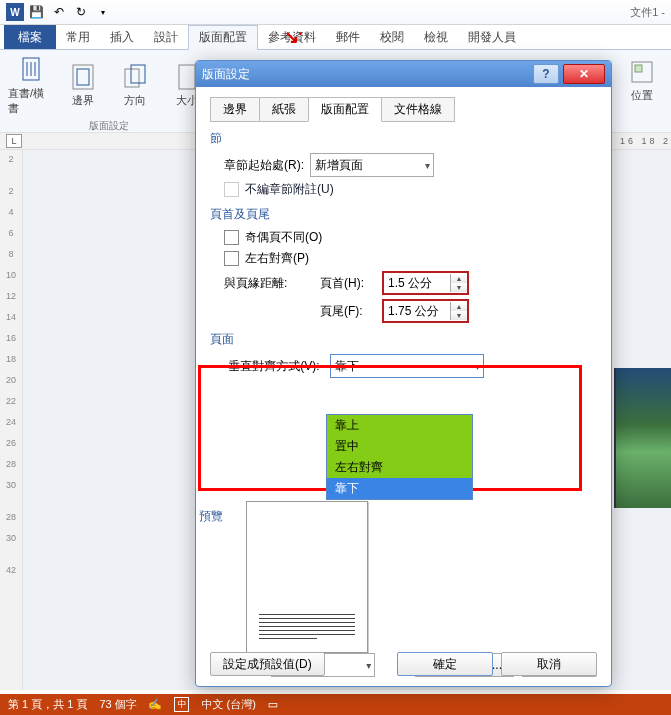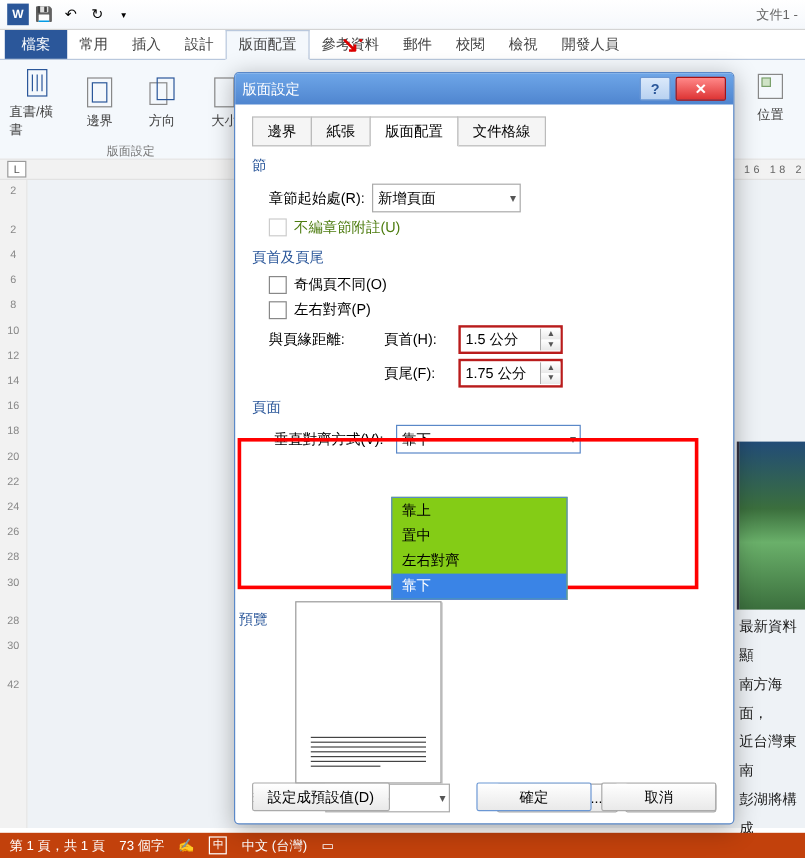--- a/index.html
+++ b/index.html
@@ -41,21 +41,21 @@
 .dlg-title{height:26px;background:linear-gradient(#6ea6e8,#4f85cf);display:flex;align-items:center;padding:0 6px;color:#fff;border-radius:3px 3px 0 0;font-size:12px;}
 .dlg-tbtn{background:linear-gradient(#f88,#d33);width:40px;height:18px;border:1px solid #a11;border-radius:2px;display:flex;align-items:center;justify-content:center;margin-left:4px;color:#fff;font-weight:bold;}
 .dlg-help{width:24px;height:18px;border:1px solid #6b97d4;border-radius:2px;display:flex;align-items:center;justify-content:center;background:linear-gradient(#dbe9fb,#b8d1f0);color:#2b579a;font-weight:bold;}
 .dlg-body{padding:10px 14px;position:relative;height:calc(100% - 26px);box-sizing:border-box;}
 .dtabs{display:flex;margin-bottom:8px;}
 .dtab{border:1px solid #bbb;padding:3px 12px;background:#f5f5f5;font-size:12px;margin-right:-1px;}
 .dtab.active{background:#fff;border-bottom:1px solid #fff;position:relative;z-index:1;}
 .section-label{color:#2b579a;font-size:12px;margin:8px 0 6px;}
 .row{display:flex;align-items:center;margin:4px 0 4px 14px;gap:6px;font-size:12px;}
 .cb{width:13px;height:13px;border:1px solid #888;background:#fff;}
-.gray{color:#4d7c0f;}
+.gray{color:#0f172a;}
 .sel{height:20px;border:1px solid #aaa;background:#fff;padding:1px 18px 1px 4px;position:relative;display:inline-flex;align-items:center;}
 .sel::after{content:"▾";position:absolute;right:3px;color:#555;font-size:10px;}
 .spin{display:inline-flex;align-items:center;height:20px;border:2px solid #b91c1c;}
 .spin .val{width:58px;padding:0 4px;}
 .spin .btns{width:16px;display:flex;flex-direction:column;border-left:1px solid #aaa;}
 .spin .btns span{height:9px;font-size:7px;display:flex;align-items:center;justify-content:center;color:#555;background:linear-gradient(#fff,#e8e8e8);}
 .btn{display:inline-flex;align-items:center;justify-content:center;height:22px;padding:0 12px;background:linear-gradient(#fff,#e9e9e9);border:1px solid #aaa;border-radius:2px;font-size:12px;}
 .btn.primary{border-color:#6b97d4;}
 
 
@@ -185,26 +185,20 @@
       <span>28</span>
       <span>30</span>
       <span></span>
       <span>28</span>
       <span>30</span>
       <span></span>
       <span>42</span>
   </div>
   <div class="docarea">
     <div class="satimg"></div>
-    <div class="clip">
-      <div>最新資料顯</div>
-      <div>南方海面，</div>
-      <div>近台灣東南</div>
-      <div>彭湖將構成</div>
-    </div>
   </div>
 </div>
 
 <div class="statusbar">
   <span>第 1 頁，共 1 頁</span>
   <span>73 個字</span>
   <span>✍</span>
   <span style="border:1px solid #fff;padding:0 2px;font-size:9px;">中</span>
   <span>中文 (台灣)</span>
   <span>▭</span>

